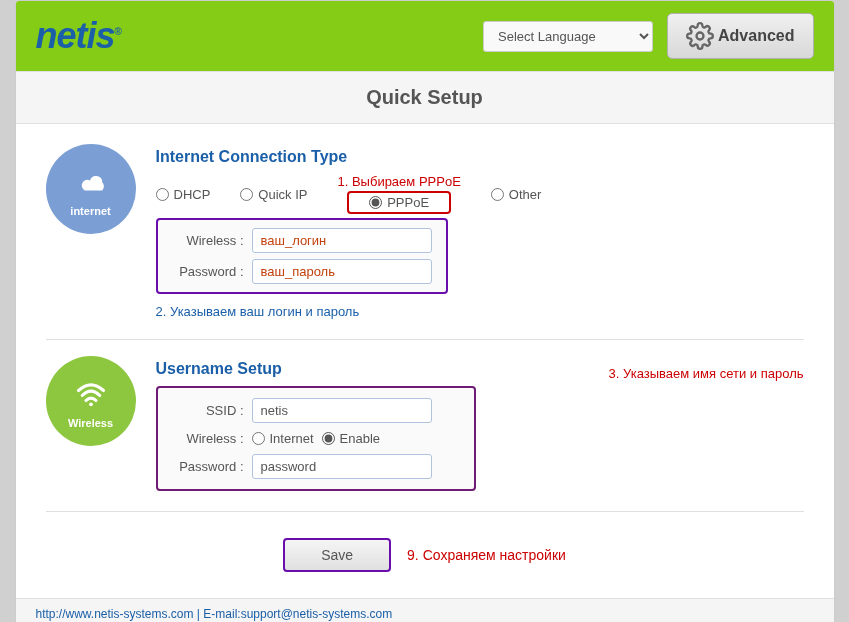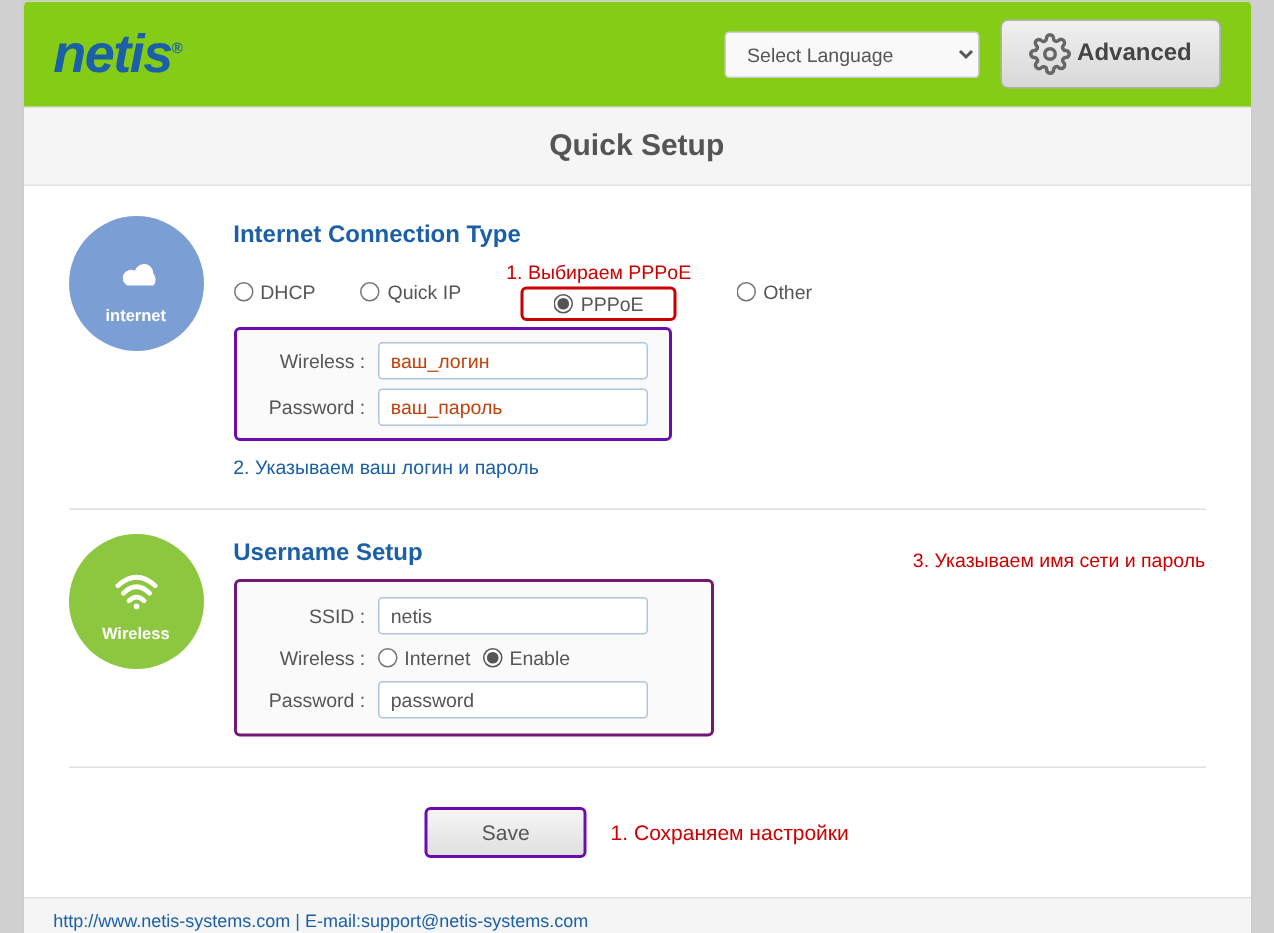--- a/index.html
+++ b/index.html
@@ -409,21 +409,21 @@
             </div>
           </div>
         </div>
       </div>
     </div>
 
     <div class="divider"></div>
 
     <div class="save-row">
       <button class="save-btn">Save</button>
-      <span class="save-annotation">1. Сохраняем настройки</span>
+      <span class="save-annotation">9. Сохраняем настройки</span>
     </div>
 
   </div>
 
   <div class="footer">
     <span>http://www.netis-systems.com | E-mail:support@netis-systems.com</span>
   </div>
 </div>
 
 </body></html>

